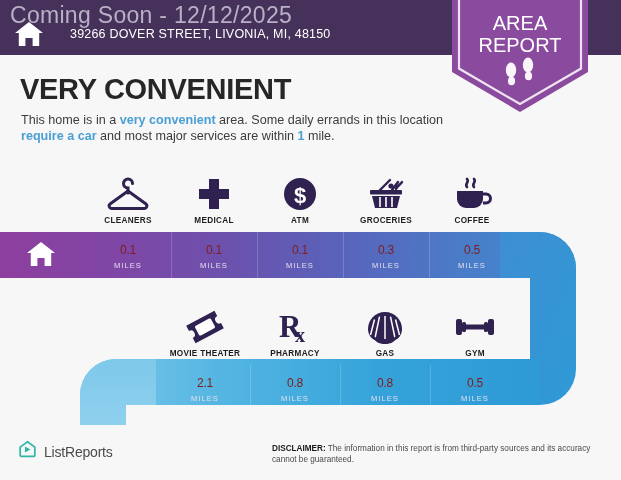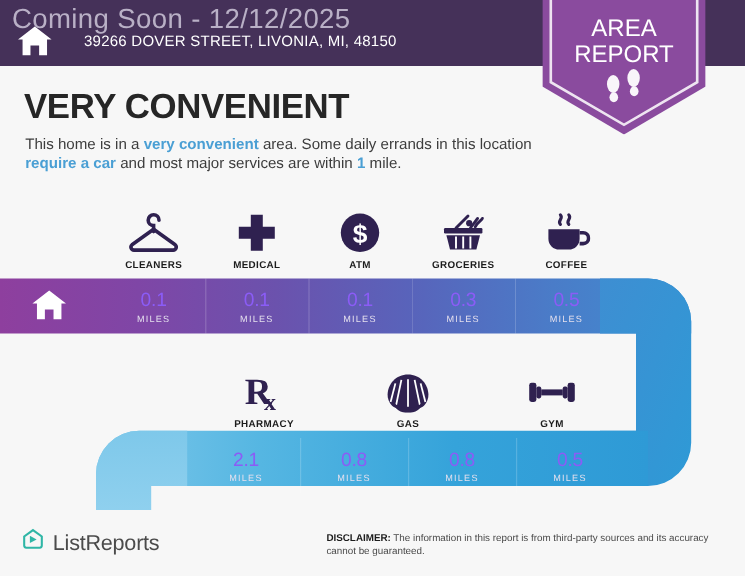--- a/index.html
+++ b/index.html
@@ -71,37 +71,37 @@
 
   
   .valrow{ position:absolute; display:flex; height:46px; }
   .valrow.v1{ left:85px; top:232px; width:430px; }
   .valrow.v2{ left:160px; top:365px; width:360px;justify-content:center; }
   .valcell{
     flex:1 1 0; display:flex; flex-direction:column;
     align-items:center; justify-content:center;
   }
   .valcell .num{
-    font-size:16px; color:#8b5cf6; line-height:19px; letter-spacing:-.2px;
+    font-size:12px; color:#7f1d1d; line-height:19px; letter-spacing:-.2px;
   }
   .valcell .unit{
     font-size:7.6px; color:#e5e0ee; letter-spacing:1px; margin-top:1px;
   }
   .valcell.sep{ box-shadow: inset 1px 0 0 rgba(255,255,255,.18); }
 
   
   .bar-home{
     position:absolute; left:26px; top:240px; width:30px; height:28px;
   }
   .lr-logo{
     position:absolute; left:18px; top:440px;
     display:flex; align-items:center; gap:7px;
   }
   .lr-logo .lr-txt{
-    font-size:18px; color:#4b4b4b; letter-spacing:-.2px;
+    font-size:14px; color:#4b4b4b; letter-spacing:-.2px;
   }
   .disclaimer{
     position:absolute; left:272px; top:444px; width:320px;
     font-size:8.2px; line-height:10.5px; color:#4a4a4a;
   }
   .disclaimer b{ color:#1c1c1c; }
   .realcomp{
     position:absolute; right:10px; top:487px;
     font-size:11px; color:#c3c3c3; letter-spacing:.2px;
   }
@@ -258,20 +258,31 @@
     <span class="unit">MILES</span>
   </div>
   <div class="valcell sep">
     <span class="num">0.5</span>
     <span class="unit">MILES</span>
   </div>
 </div>
 
 <div class="iconrow r2">
 
+  <div class="iconcell">
+    <span class="glyph">
+      <svg viewBox="0 0 40 34" width="40" height="34">
+        <g transform="rotate(-28 20 17)">
+          <path fill="#2f2150" d="M4 7 h32 v6 a4 4 0 0 0 0 8 v6 H4 v-6 a4 4 0 0 0 0 -8 Z"></path>
+          <rect x="11" y="11.5" width="18" height="11" rx="1.5" fill="#ffffff"></rect>
+        </g>
+      </svg>
+    </span>
+    <span class="lbl">MOVIE THEATER</span>
+  </div>
 
   <div class="iconcell">
     <span class="glyph">
       <svg viewBox="0 0 34 34" width="34" height="34">
         <text x="1" y="27" fill="#2f2150" font-family="Liberation Serif, serif" font-size="31" font-weight="bold">R</text>
         <text x="17" y="32" fill="#2f2150" font-family="Liberation Serif, serif" font-size="20" font-weight="bold">x</text>
       </svg>
     </span>
     <span class="lbl">PHARMACY</span>
   </div>

